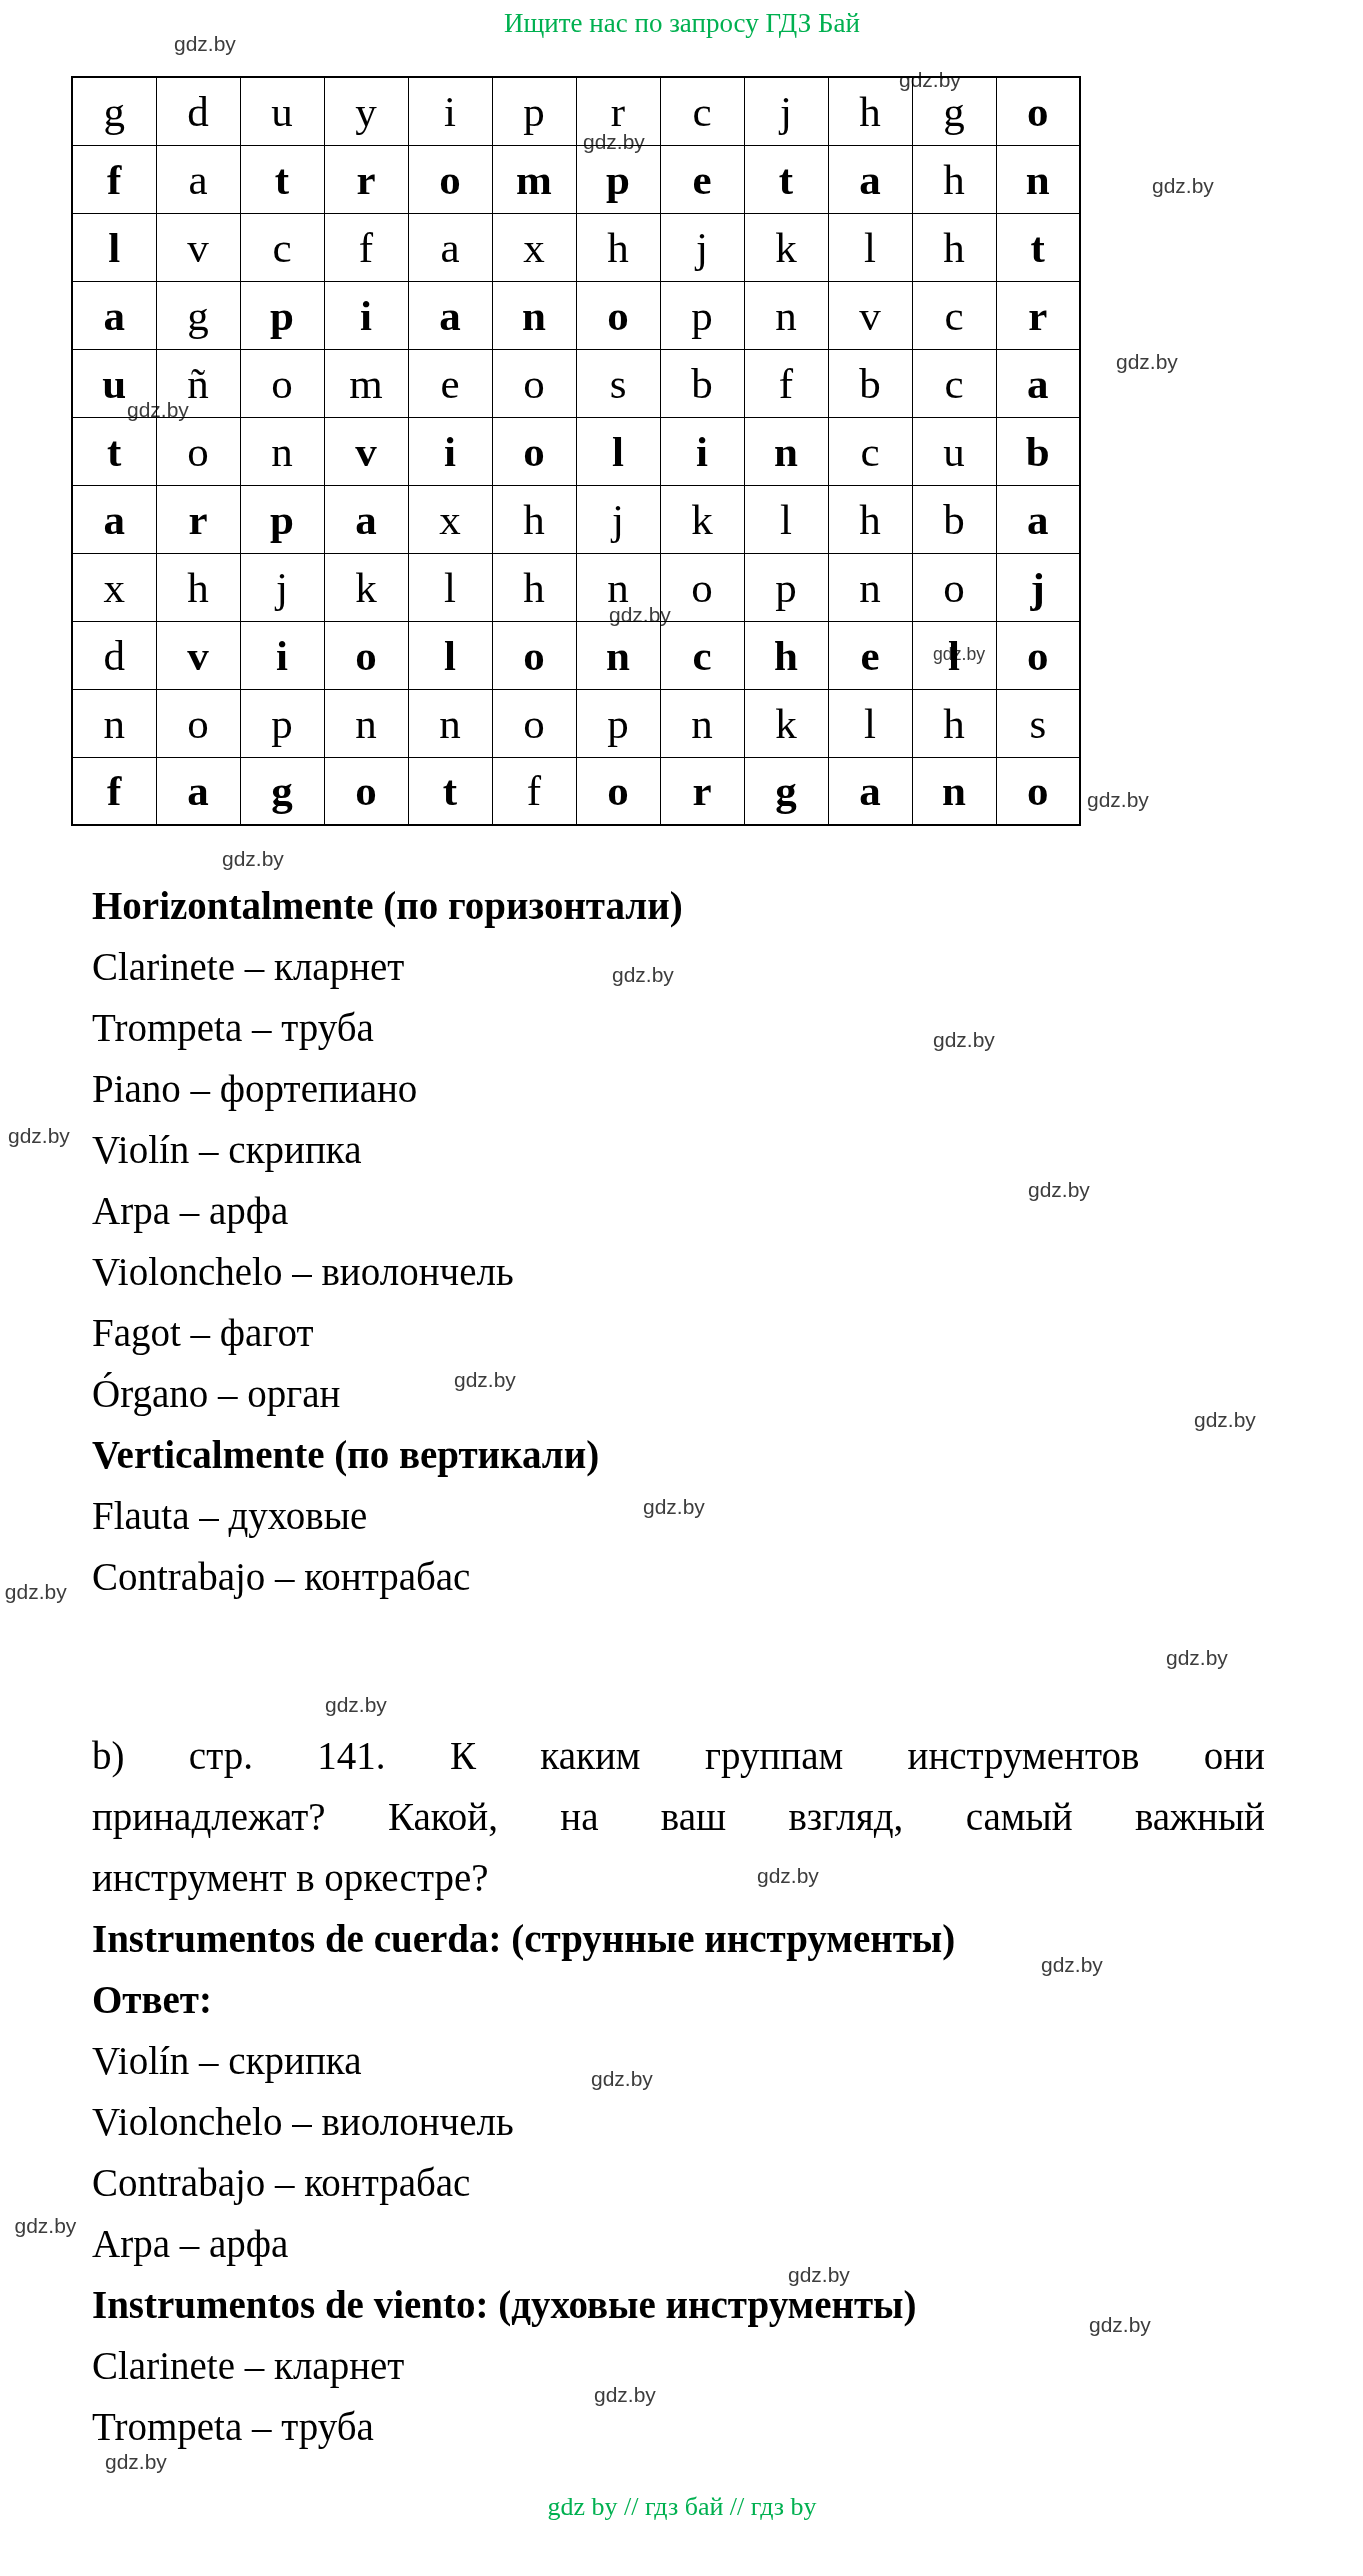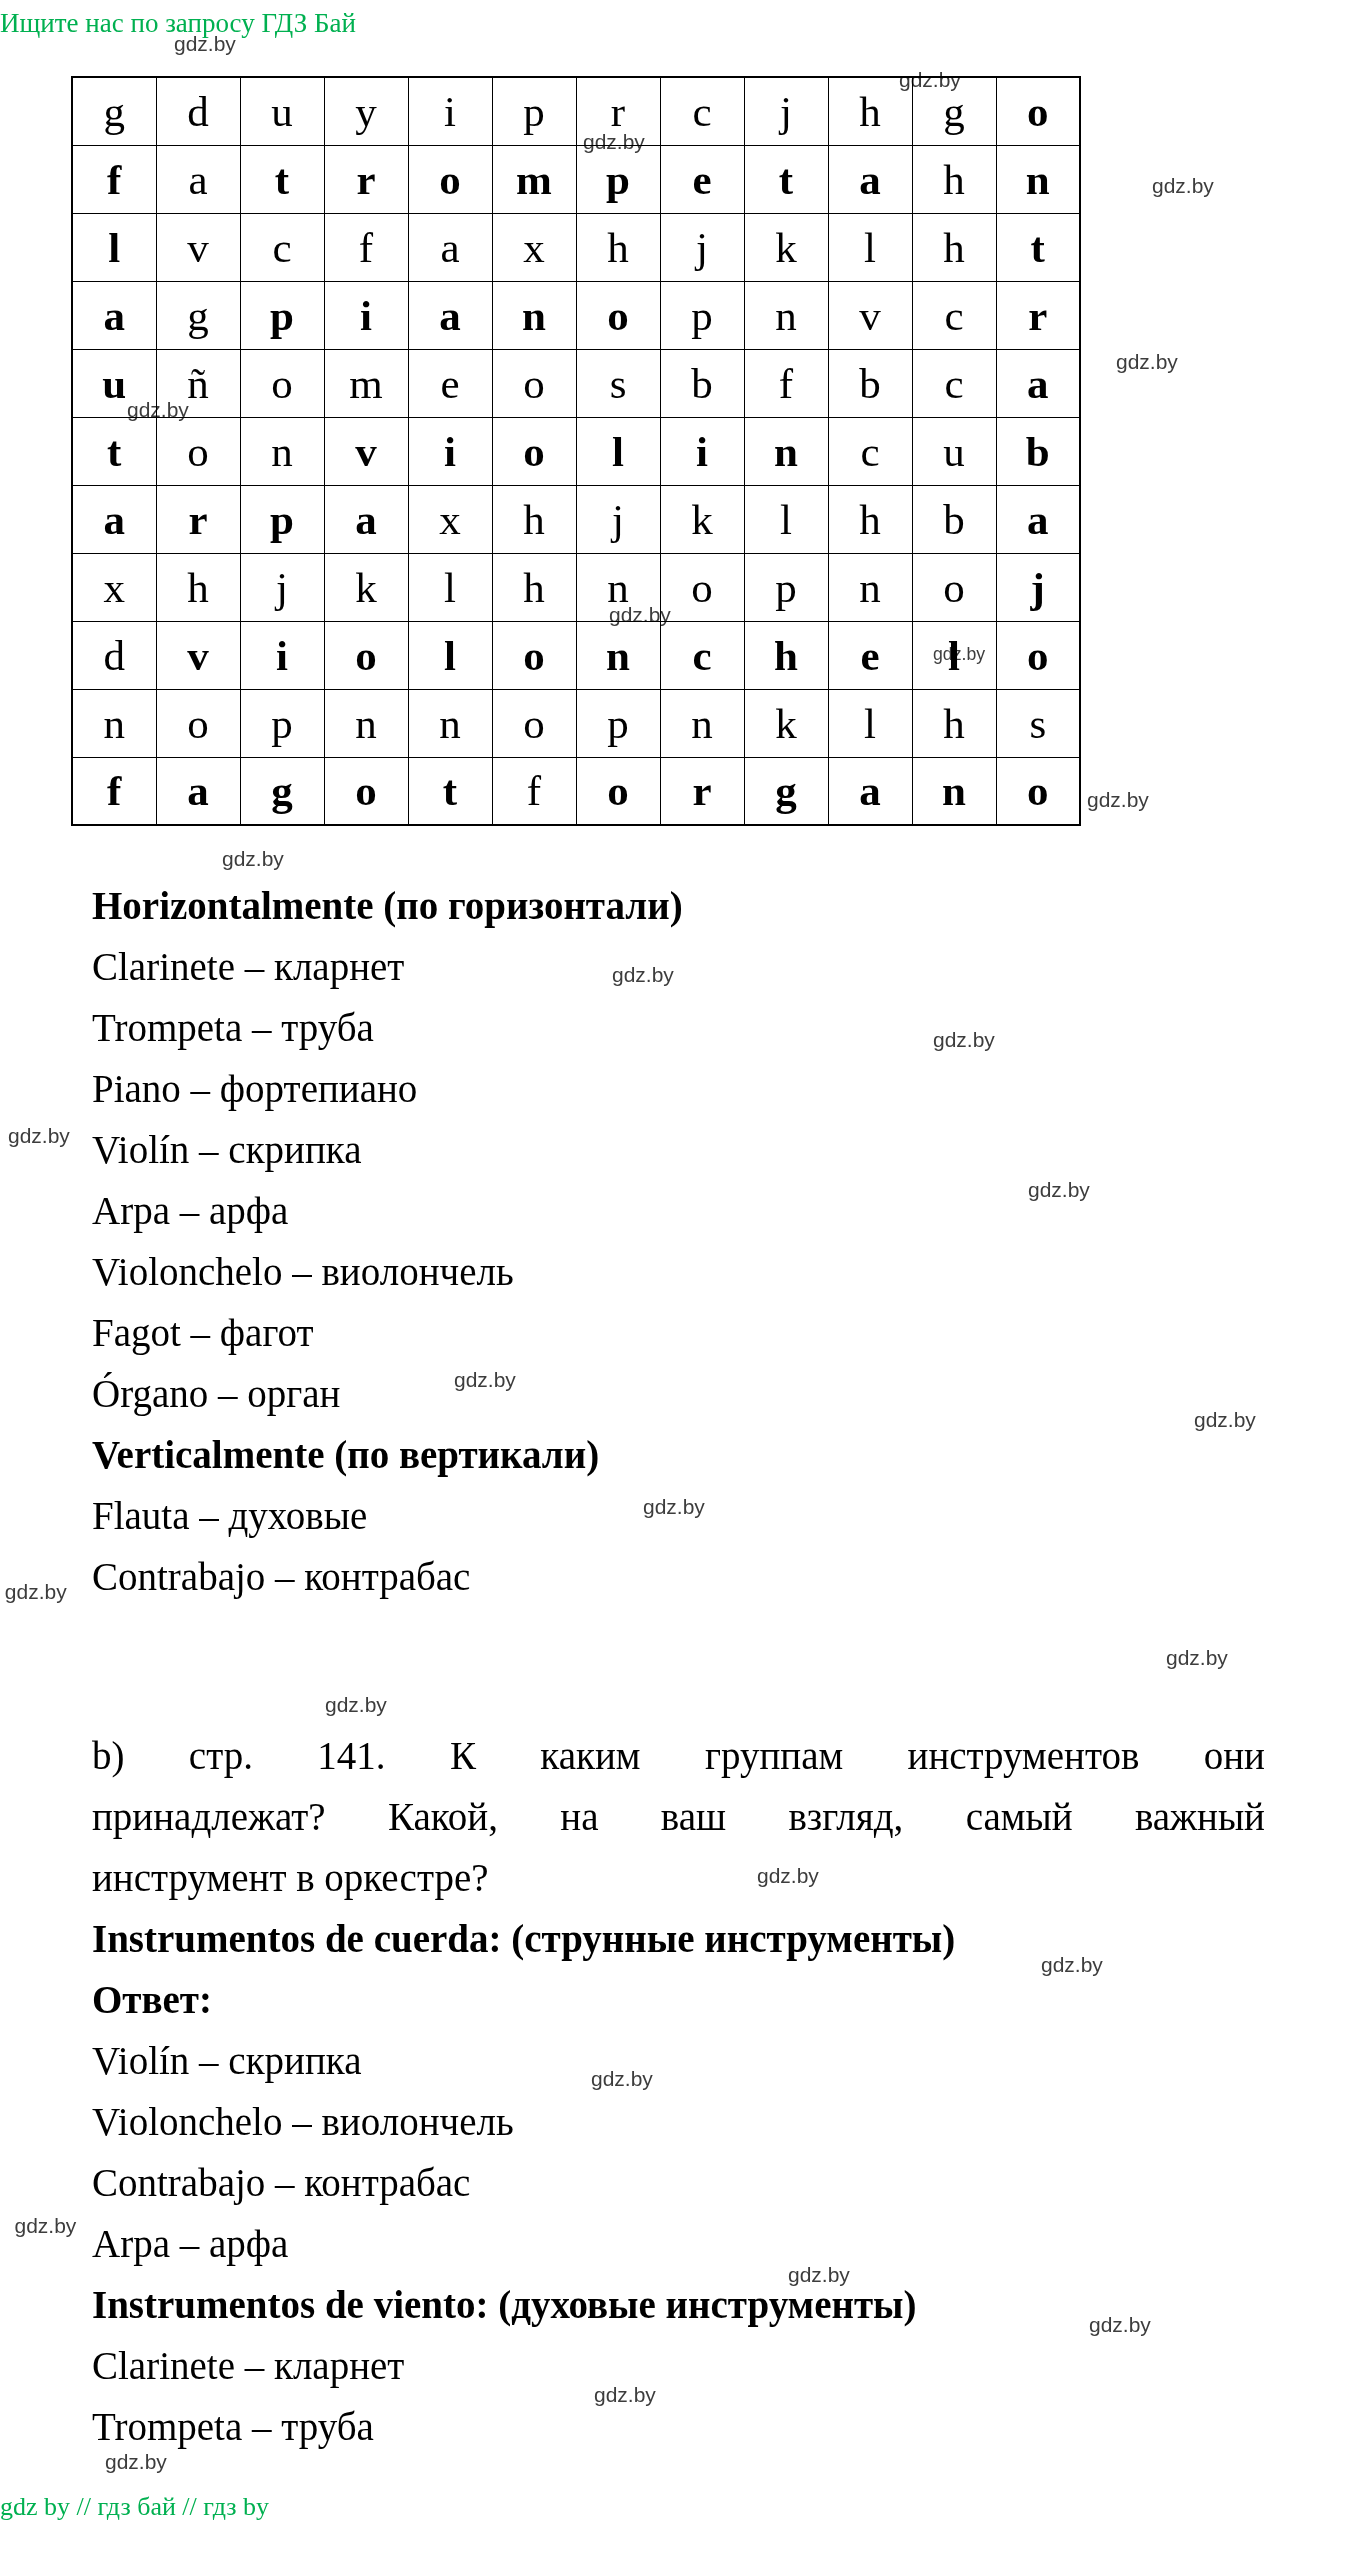--- a/index.html
+++ b/index.html
@@ -2,21 +2,21 @@
 <html style="font-size:13px"><head>
 <meta charset="utf-8">
 <style>
   * { margin:0; padding:0; box-sizing:border-box; }
   html,body { background:#ffffff; }
   body {
     width:1364px; height:2576px; position:relative; overflow:hidden;
     font-family:"Liberation Serif", serif; color:#000;
   }
   .banner {
-    position:absolute; left:0; width:100%; text-align:left;
+    position:absolute; left:0; width:100%; text-align:center;
     color:#00b050; font-family:"Liberation Serif", serif;
   }
   #top-banner { top:8px; font-size:27px; }
   #bottom-banner { top:2492px; font-size:26px; }
 
   table.grid {
     position:absolute; left:71px; top:76px;
     border-collapse:collapse; border:2.4px solid #000;
   }
   table.grid td {

